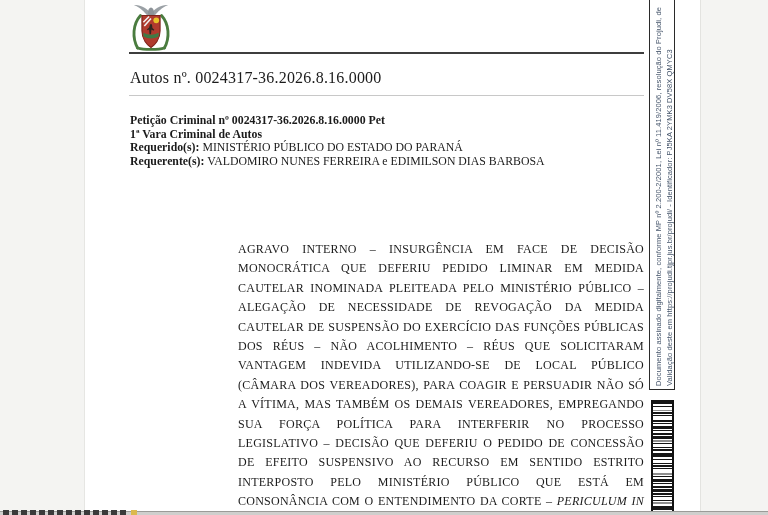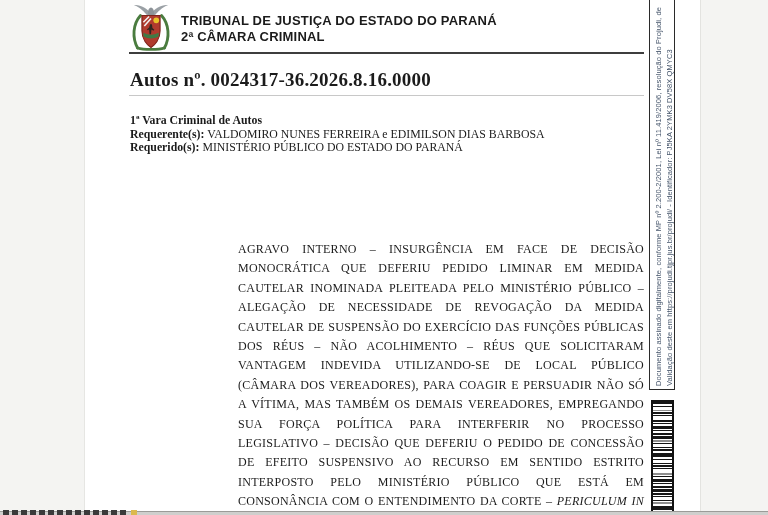--- a/index.html
+++ b/index.html
@@ -17,21 +17,21 @@
   }
   
   .header-row{position:absolute;left:45px;top:3px;display:flex;align-items:center;gap:9px;}
   .logo{width:42px;height:48px;flex:0 0 auto;}
   .header-titles{
     font-family:"Liberation Sans","DejaVu Sans",sans-serif;
     font-weight:bold;font-size:13px;line-height:16.5px;letter-spacing:.2px;
     padding-top:4px;
   }
   .rule-dark{position:absolute;left:44px;top:52px;width:515px;height:2px;background:#3d3d3d;}
-  .autos{position:absolute;left:45px;top:69px;font-weight:bold;font-size:19px;letter-spacing:.2px;}
+  .autos{position:absolute;left:45px;top:69px;font-weight:normal;font-size:16px;letter-spacing:.2px;}
   .rule-light{position:absolute;left:44px;top:95px;width:515px;height:1px;background:#c8c8c8;}
   
   .case-info{position:absolute;left:45px;top:114px;font-size:11.8px;line-height:13.6px;}
   .case-info .b{font-weight:bold;}
   
   .ementa{
     position:absolute;left:153px;top:240px;width:406px;
     font-size:12px;line-height:19.4px;letter-spacing:.25px;
     text-align:justify;
   }
@@ -84,36 +84,33 @@
       <path d="M12.5,13 H31.5 V29 C31.5,38 26,44 22,46.5 C18,44 12.5,38 12.5,29 Z" fill="#b03a2e" stroke="#7e241b" stroke-width="1.2"></path>
 
       <path d="M14,20 L20,14 M15,24 L22,16" stroke="#f2f2f2" stroke-width="1.6"></path>
 
       <circle cx="27.5" cy="18" r="3" fill="#e9c229"></circle>
 
       <path d="M14,31 Q22,35 30,31 L30,35 Q22,39 14,35 Z" fill="#3f7a45"></path>
 
       <path d="M21,22 l2,0 l0.5,4 l2,2 l-1,1 l-2,-1.5 l-0.5,5 l-1.5,0 l-0.5,-5 l-1.5,1 l-0.8,-1 l2.3,-2 Z" fill="#2e2520"></path>
     </svg>
-    <div class="header-titles">
-      <div>TRIBUNAL DE JUSTIÇA DO ESTADO DO PARANÁ</div>
-      <div>2ª CÂMARA CRIMINAL</div>
-    </div>
   </div>
 
   <div class="rule-dark"></div>
 
   <div class="autos">Autos nº. 0024317-36.2026.8.16.0000</div>
 
   <div class="rule-light"></div>
 
   <div class="case-info">
+    <div class="b">Petição Criminal nº 0024317-36.2026.8.16.0000 Pet</div>
     <div class="b">1ª Vara Criminal de Autos</div>
+    <div><span class="b">Requerido(s):</span><span> MINISTÉRIO PÚBLICO DO ESTADO DO PARANÁ</span></div>
     <div><span class="b">Requerente(s):</span><span> VALDOMIRO NUNES FERREIRA e EDIMILSON DIAS BARBOSA</span></div>
-    <div><span class="b">Requerido(s):</span><span> MINISTÉRIO PÚBLICO DO ESTADO DO PARANÁ</span></div>
   </div>
 
   <div class="ementa"><span class="seg-normal">AGRAVO INTERNO – INSURGÊNCIA EM FACE DE DECISÃO MONOCRÁTICA QUE DEFERIU PEDIDO LIMINAR EM MEDIDA CAUTELAR INOMINADA PLEITEADA PELO MINISTÉRIO PÚBLICO – ALEGAÇÃO DE NECESSIDADE DE REVOGAÇÃO DA MEDIDA CAUTELAR DE SUSPENSÃO DO EXERCÍCIO DAS FUNÇÕES PÚBLICAS DOS RÉUS – NÃO ACOLHIMENTO – RÉUS QUE SOLICITARAM VANTAGEM INDEVIDA UTILIZANDO-SE DE LOCAL PÚBLICO (CÂMARA DOS VEREADORES), PARA COAGIR E PERSUADIR NÃO SÓ A VÍTIMA, MAS TAMBÉM OS DEMAIS VEREADORES, EMPREGANDO SUA FORÇA POLÍTICA PARA INTERFERIR NO PROCESSO LEGISLATIVO – DECISÃO QUE DEFERIU O PEDIDO DE CONCESSÃO DE EFEITO SUSPENSIVO AO RECURSO EM SENTIDO ESTRITO INTERPOSTO PELO MINISTÉRIO PÚBLICO QUE ESTÁ EM CONSONÂNCIA COM O ENTENDIMENTO DA CORTE – </span><span class="seg-italic">PERICULUM IN MORA</span><span class="seg-normal"> E </span><span class="seg-italic">FUMUS BONI IURIS</span><span class="seg-normal">  PRESENTES NO CASO – DECISÃO MANTIDA – </span></div>
 </div>
 
 <div class="side-box"></div>
 <div class="side-vtext">
   <div>Documento assinado digitalmente, conforme MP nº 2.200-2/2001, Lei nº 11.419/2006, resolução do Projudi, de</div>
   <div>Validação deste em https://projudi.tjpr.jus.br/projudi/ - Identificador: PJ5KA 2YMK3 DV58X QMYC3</div>
 </div>

